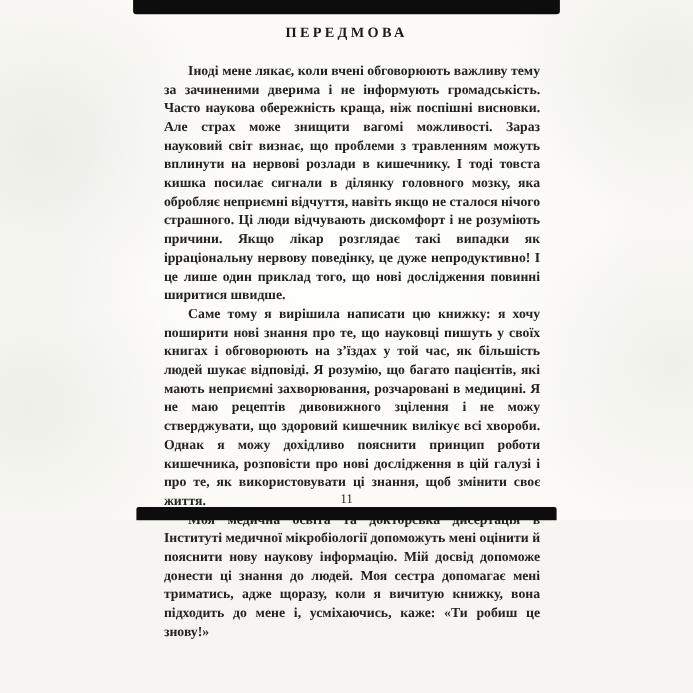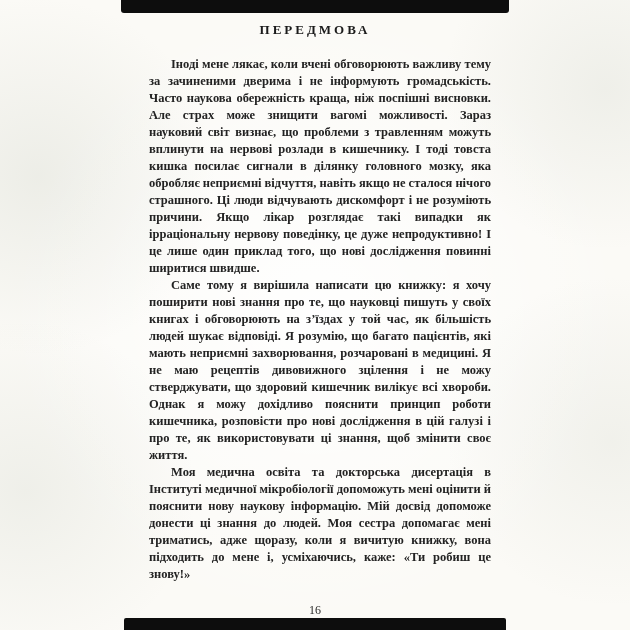--- a/index.html
+++ b/index.html
@@ -6,21 +6,21 @@
     margin: 0;
     padding: 0;
     width: 630px;
     height: 630px;
     background: #f6f5f1;
     overflow: hidden;
   }
   .photo {
     position: relative;
     width: 630px;
-    height: 630px;
+    height: 473px;
     background-color: #fbfaf6;
     
     background-image:
       radial-gradient(circle at 6% 28%, rgba(150,160,140,0.14), transparent 24%),
       radial-gradient(circle at 96% 14%, rgba(150,160,140,0.12), transparent 20%),
       radial-gradient(circle at 4% 78%, rgba(150,160,140,0.12), transparent 22%),
       radial-gradient(circle at 97% 70%, rgba(150,160,140,0.10), transparent 22%),
       radial-gradient(circle at 50% 50%, rgba(255,255,255,0.9), transparent 70%);
     font-family: "Liberation Serif", "DejaVu Serif", serif;
     color: #232323;
@@ -92,17 +92,17 @@
   <div class="edge-bar top"></div>
 
   <h1 class="chapter">ПЕРЕДМОВА</h1>
 
   <div class="body-text" lang="uk">
     <p>Іноді мене лякає, коли вчені обговорюють важливу тему за зачиненими дверима і не інформують громадськість. Часто наукова обережність краща, ніж поспішні висновки. Але страх може знищити вагомі можливості. Зараз науковий світ визнає, що проблеми з травленням можуть вплинути на нервові розлади в кишечнику. І тоді товста кишка посилає сигнали в ділянку головного мозку, яка обробляє неприємні відчуття, навіть якщо не сталося нічого страшного. Ці люди відчувають дискомфорт і не розуміють причини. Якщо лікар розглядає такі випадки як ірраціональну нервову поведінку, це дуже непродуктивно! І це лише один приклад того, що нові дослідження повинні ширитися швидше.</p>
     <p>Саме тому я вирішила написати цю книжку: я хочу поширити нові знання про те, що науковці пишуть у своїх книгах і обговорюють на з’їздах у той час, як більшість людей шукає відповіді. Я розумію, що багато пацієнтів, які мають неприємні захворювання, розчаровані в медицині. Я не маю рецептів дивовижного зцілення і не можу стверджувати, що здоровий кишечник вилікує всі хвороби. Однак я можу дохідливо пояснити принцип роботи кишечника, розповісти про нові дослідження в цій галузі і про те, як використовувати ці знання, щоб змінити своє життя.</p>
     <p>Моя медична освіта та докторська дисертація в Інституті медичної мікробіології допоможуть мені оцінити й пояснити нову наукову інформацію. Мій досвід допоможе донести ці знання до людей. Моя сестра допомагає мені триматись, адже щоразу, коли я вичитую книжку, вона підходить до мене і, усміхаючись, каже: «Ти робиш це знову!»</p>
   </div>
 
-  <div class="folio">16</div>
+  <div class="folio">11</div>
 
   <div class="edge-bar bottom"></div>
 
 </div>
 
 </body></html>

